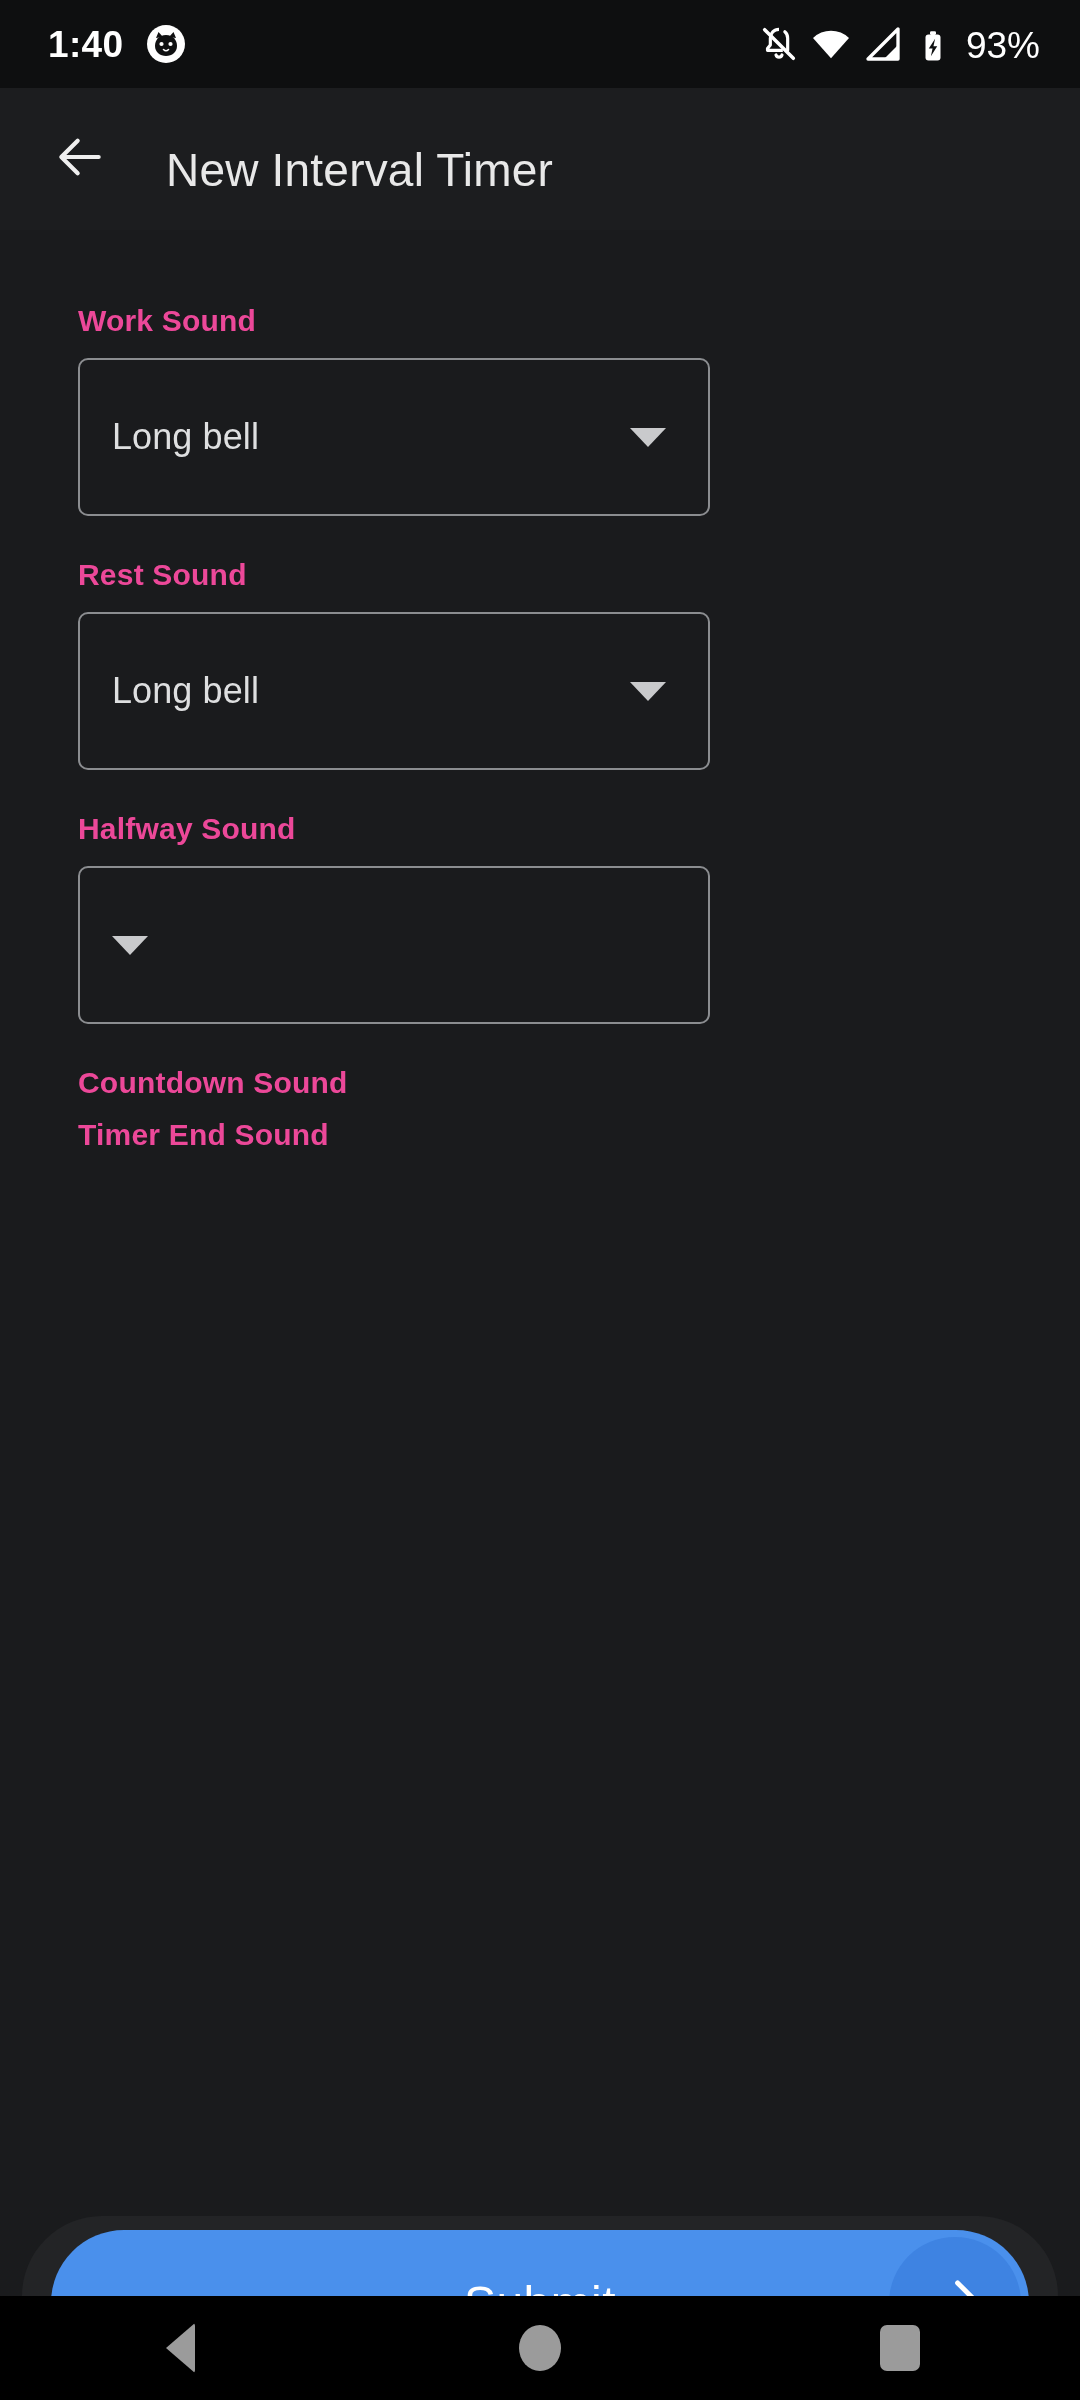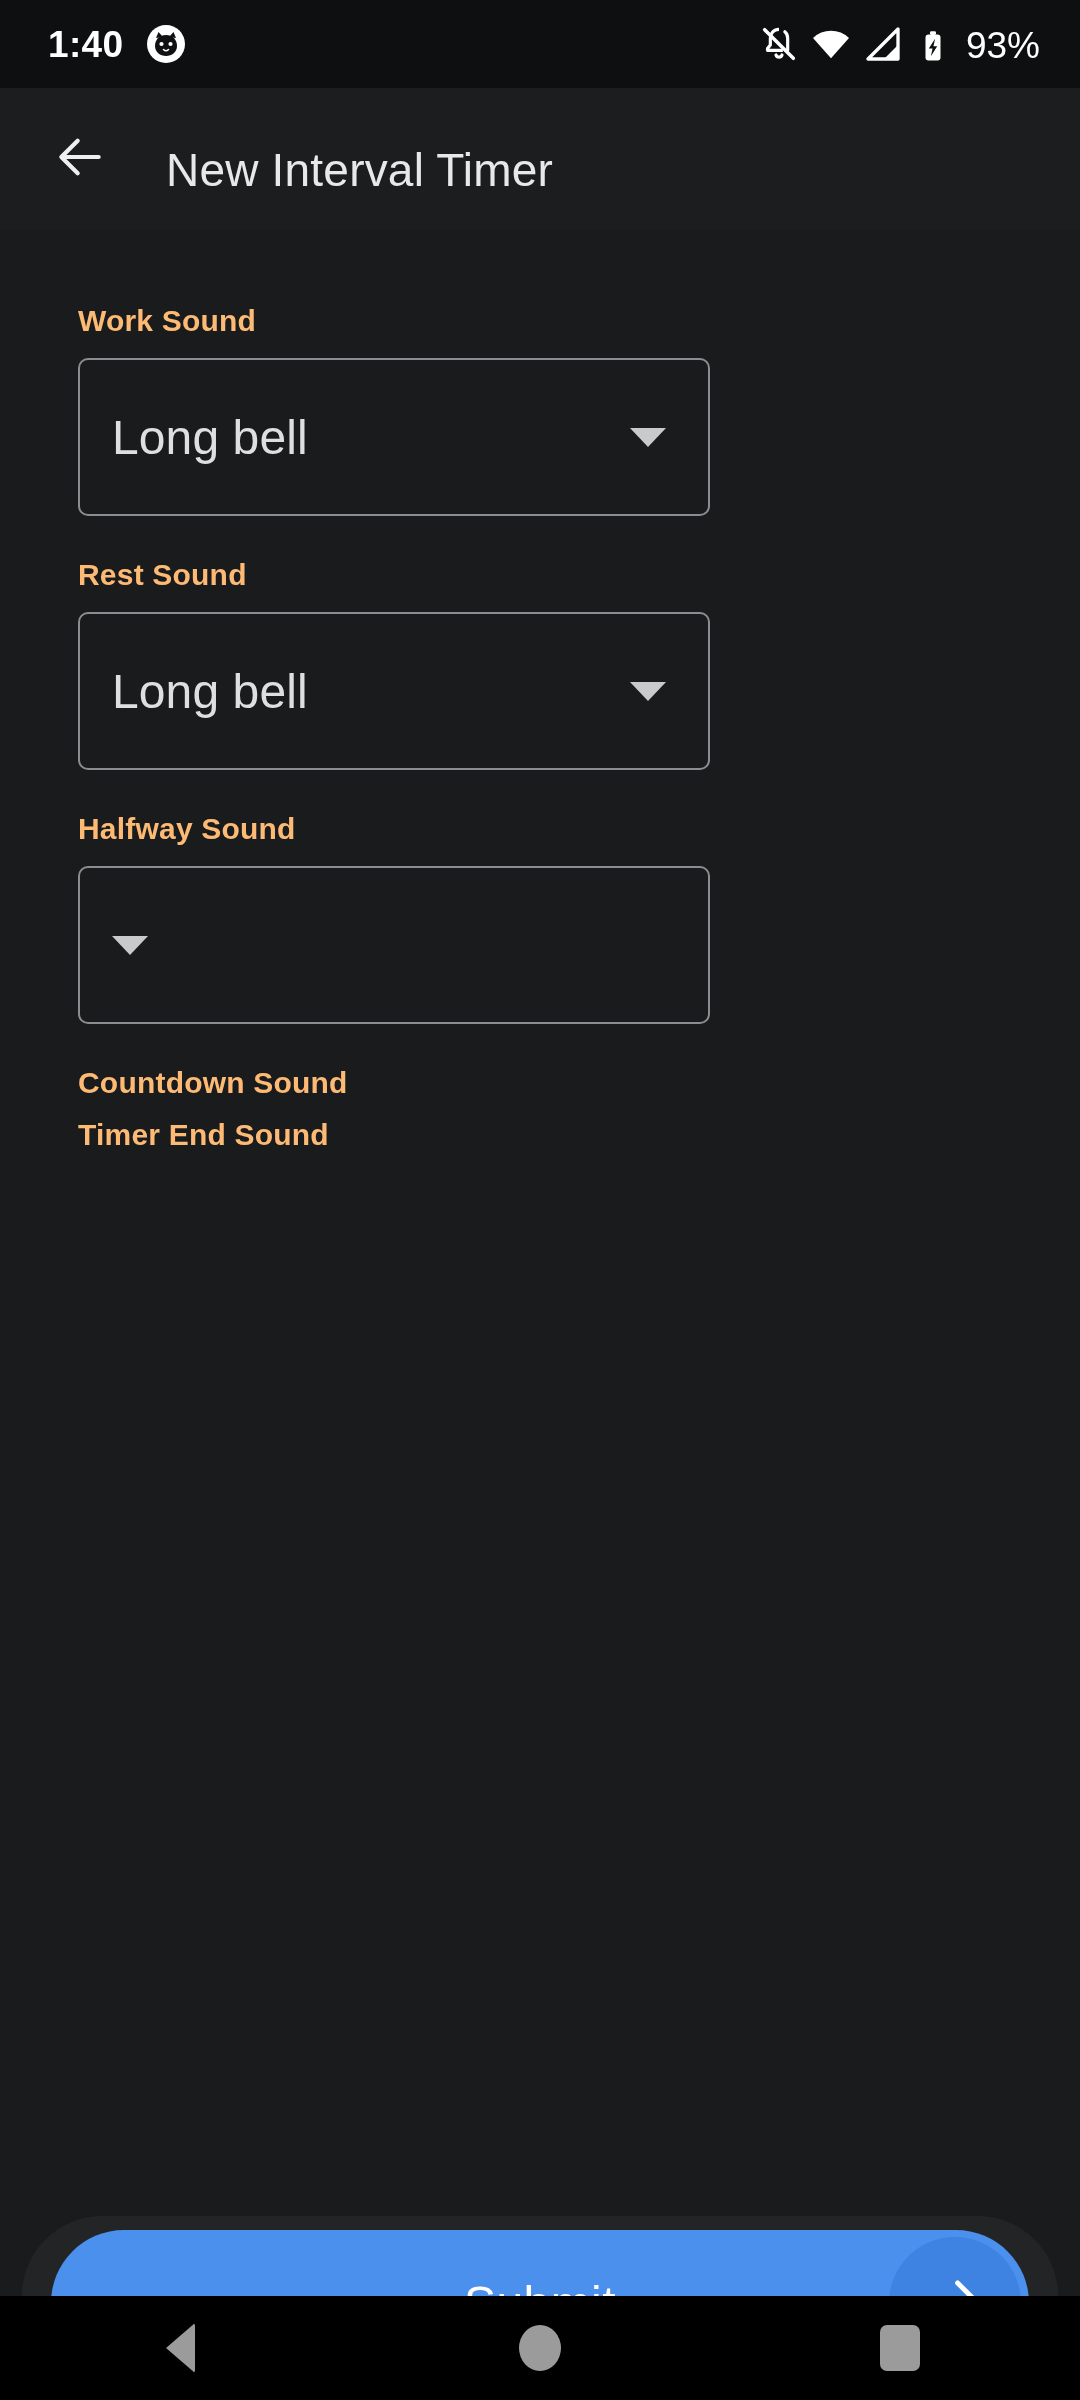--- a/index.html
+++ b/index.html
@@ -100,21 +100,21 @@
     background: #1a1b1d;
     padding: 76px 0 0 0;
     position: relative;
     overflow: hidden;
   }
   .field-group {
     padding: 0 78px;
     margin-bottom: 2px;
   }
   .field-label {
-    color: #fdba74;
+    color: #ec4899;
     font-size: 30px;
     font-weight: 700;
     letter-spacing: 0.2px;
     margin-bottom: 22px;
     line-height: 1;
   }
   .dropdown {
     width: 632px;
     height: 158px;
     border: 2px solid #8b8d90;
@@ -122,21 +122,21 @@
     background: transparent;
     display: flex;
     align-items: center;
     justify-content: space-between;
     padding: 0 36px 0 32px;
     cursor: pointer;
     margin-bottom: 44px;
   }
   .dropdown-value {
     color: #dedfe0;
-    font-size: 48px;
+    font-size: 36px;
     font-weight: 400;
     letter-spacing: 0.1px;
     white-space: nowrap;
   }
   .caret {
     width: 0;
     height: 0;
     border-left: 18px solid transparent;
     border-right: 18px solid transparent;
     border-top: 19px solid #c9cacc;

